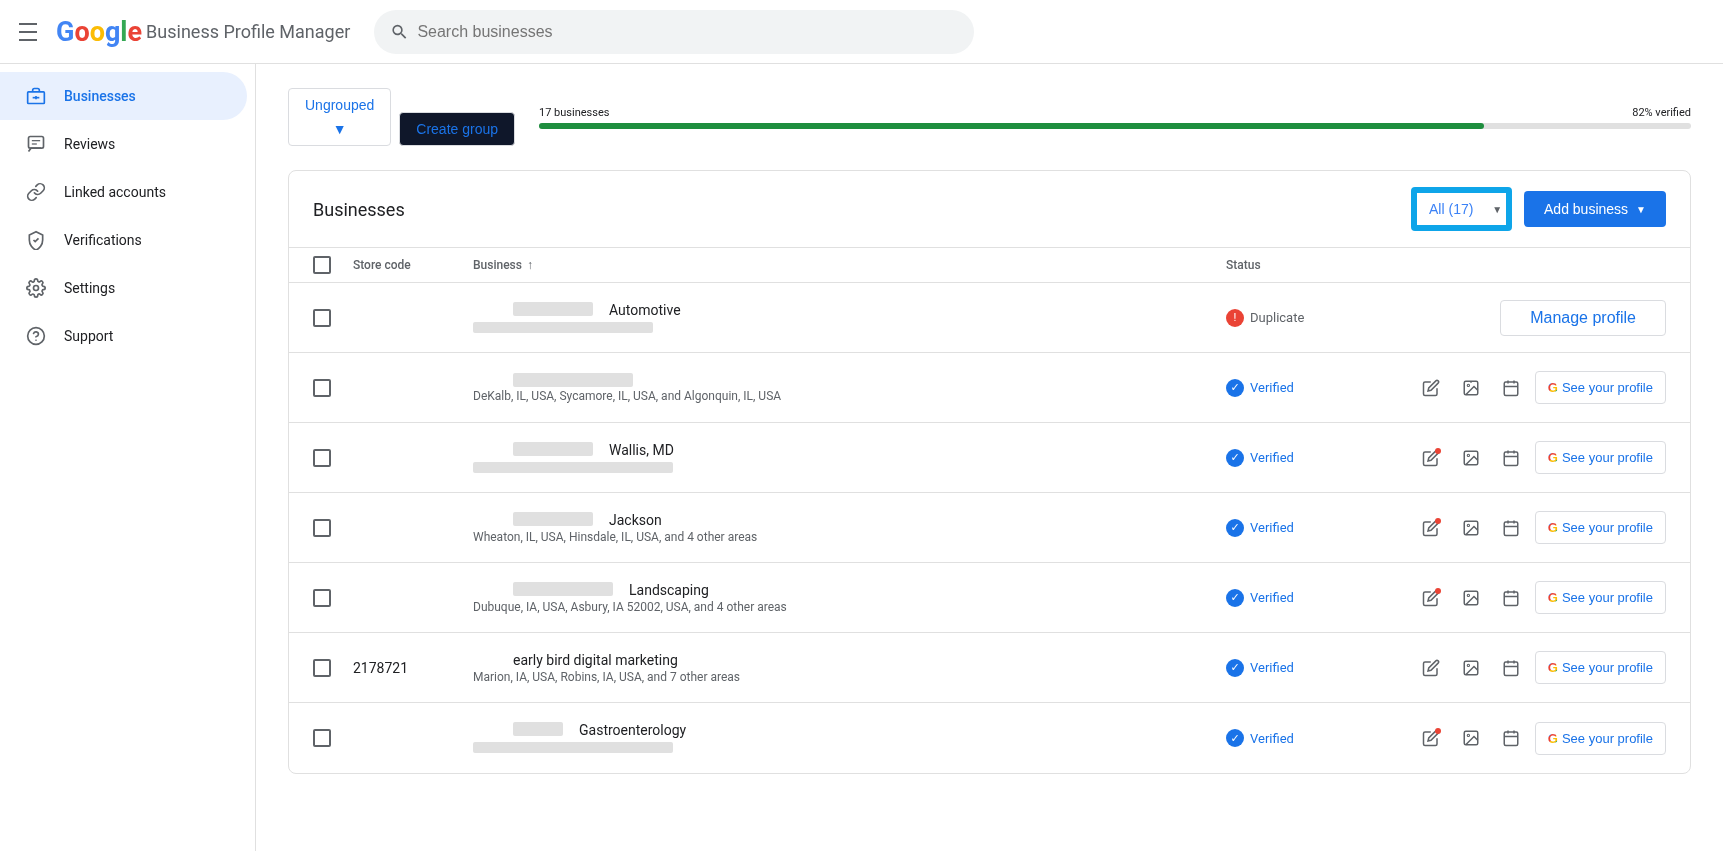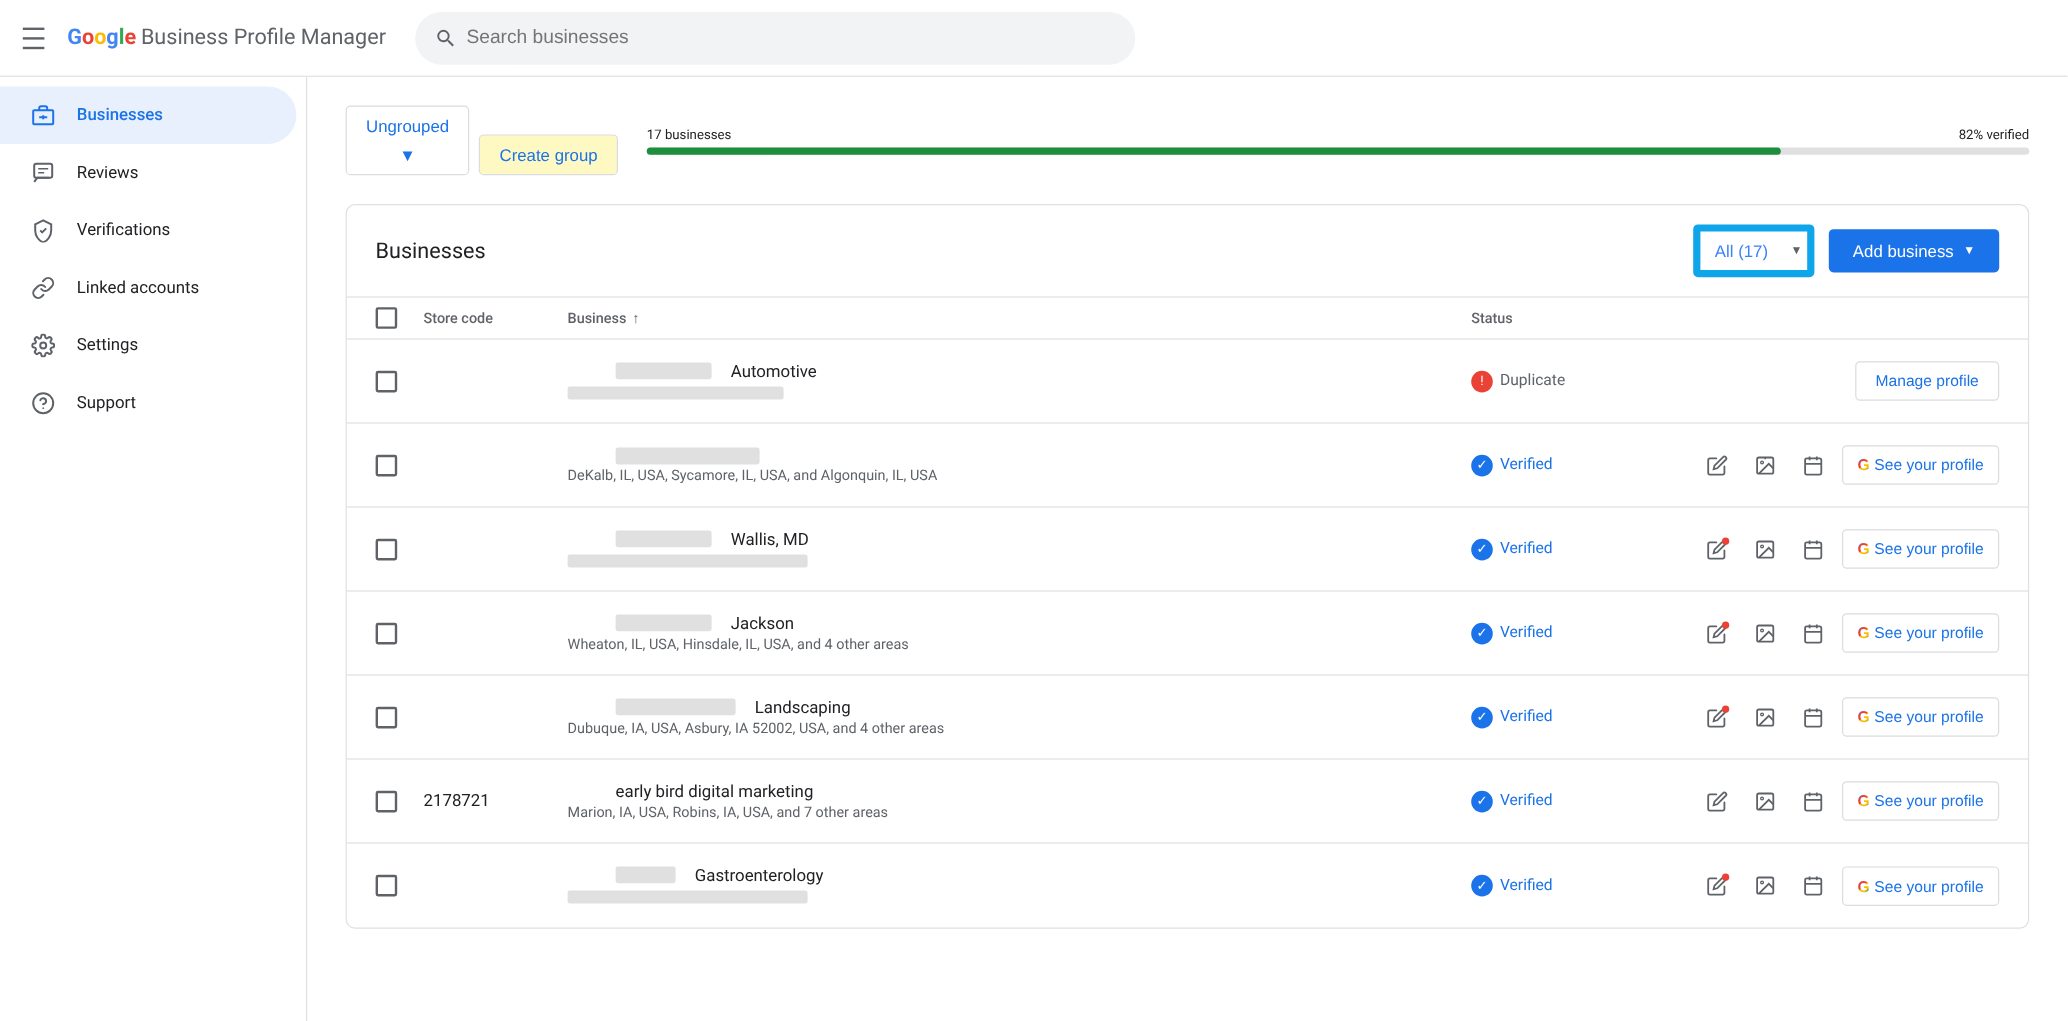--- a/index.html
+++ b/index.html
@@ -114,21 +114,21 @@
       gap: 8px;
       flex-direction: column;
     }
     .create-group-btn {
       border: 1px solid #dadce0;
       border-radius: 4px;
       padding: 8px 16px;
       font-size: 14px;
       color: #1a73e8;
       cursor: pointer;
-      background: #fef9c3;
+      background: #0f172a;
       margin-top: 24px;
     }
     .stats-area {
       display: flex;
       flex-direction: column;
       margin-left: 16px;
       flex: 1;
     }
     .stats-row {
       display: flex;
@@ -284,22 +284,22 @@
       cursor: pointer;
       background: #fff;
       display: flex;
       align-items: center;
       gap: 4px;
       white-space: nowrap;
     }
     .manage-profile-btn {
       border: 1px solid #dadce0;
       border-radius: 4px;
-      padding: 8px 16px;
-      font-size: 13px;
+      padding: 8px 29px;
+      font-size: 16px;
       color: #1a73e8;
       cursor: pointer;
       background: #fff;
       white-space: nowrap;
     }
 
     .g-icon {
       font-weight: 700; font-size: 13px;
       background: linear-gradient(135deg, #4285f4 25%, #ea4335 25%, #ea4335 50%, #fbbc05 50%, #fbbc05 75%, #34a853 75%);
       -webkit-background-clip: text; background-clip: text; -webkit-text-fill-color: transparent;
@@ -311,21 +311,21 @@
 </head>
 <body>
 
 <div class="header">
   <div class="header-menu-icon">
     <span></span>
       <span></span>
       <span></span>
   </div>
   <div class="logo">
-    <span style="font-size:18px;font-weight:700;">
+    <span style="font-size:27px;font-weight:700;">
       <span class="logo-g">G</span><span class="logo-o1">o</span><span class="logo-o2">o</span><span class="logo-g2">g</span><span class="logo-l">l</span><span class="logo-e">e</span>
     </span>
     <span class="logo-text">Business Profile Manager</span>
   </div>
   <div class="search-bar">
     <svg width="20" height="20" viewBox="0 0 24 24" fill="none">
       <path d="M15.5 14h-.79l-.28-.27A6.471 6.471 0 0 0 16 9.5 6.5 6.5 0 1 0 9.5 16c1.61 0 3.09-.59 4.23-1.57l.27.28v.79l5 4.99L20.49 19l-4.99-5zm-6 0C7.01 14 5 11.99 5 9.5S7.01 5 9.5 5 14 7.01 14 9.5 11.99 14 9.5 14z" fill="#5f6368"></path>
     </svg>
     <input type="text" placeholder="Search businesses" style="">
   </div>
@@ -355,35 +355,35 @@
           <line x1="7" y1="12" x2="13" y2="12" stroke="#5f6368" stroke-width="1.5"></line>
           <path d="M3 21l3-4h12" stroke="#5f6368" stroke-width="2" fill="none"></path>
         </svg>
       </span>
       <span>Reviews</span>
     </div>
 
     <div class="sidebar-item">
       <span class="sidebar-icon">
         <svg width="20" height="20" viewBox="0 0 24 24" fill="none">
+          <path d="M10 13a5 5 0 0 0 7.54.54l3-3a5 5 0 0 0-7.07-7.07l-1.72 1.71" stroke="#5f6368" stroke-width="2" fill="none" stroke-linecap="round"></path>
+          <path d="M14 11a5 5 0 0 0-7.54-.54l-3 3a5 5 0 0 0 7.07 7.07l1.71-1.71" stroke="#5f6368" stroke-width="2" fill="none" stroke-linecap="round"></path>
+        </svg>
+      </span>
+      <span>Linked accounts</span>
+    </div>
+
+    <div class="sidebar-item">
+      <span class="sidebar-icon">
+        <svg width="20" height="20" viewBox="0 0 24 24" fill="none">
           <path d="M12 2L4 6v6c0 5.55 3.84 10.74 8 12 4.16-1.26 8-6.45 8-12V6l-8-4z" stroke="#5f6368" stroke-width="2" fill="none"></path>
           <polyline points="9 12 11 14 15 10" stroke="#5f6368" stroke-width="2" fill="none"></polyline>
         </svg>
       </span>
       <span>Verifications</span>
-    </div>
-
-    <div class="sidebar-item">
-      <span class="sidebar-icon">
-        <svg width="20" height="20" viewBox="0 0 24 24" fill="none">
-          <path d="M10 13a5 5 0 0 0 7.54.54l3-3a5 5 0 0 0-7.07-7.07l-1.72 1.71" stroke="#5f6368" stroke-width="2" fill="none" stroke-linecap="round"></path>
-          <path d="M14 11a5 5 0 0 0-7.54-.54l-3 3a5 5 0 0 0 7.07 7.07l1.71-1.71" stroke="#5f6368" stroke-width="2" fill="none" stroke-linecap="round"></path>
-        </svg>
-      </span>
-      <span>Linked accounts</span>
     </div>
 
     <div class="sidebar-item">
       <span class="sidebar-icon">
         <svg width="20" height="20" viewBox="0 0 24 24" fill="none">
           <circle cx="12" cy="12" r="3" stroke="#5f6368" stroke-width="2" fill="none"></circle>
           <path d="M19.4 15a1.65 1.65 0 0 0 .33 1.82l.06.06a2 2 0 0 1-2.83 2.83l-.06-.06a1.65 1.65 0 0 0-1.82-.33 1.65 1.65 0 0 0-1 1.51V21a2 2 0 0 1-4 0v-.09A1.65 1.65 0 0 0 9 19.4a1.65 1.65 0 0 0-1.82.33l-.06.06a2 2 0 0 1-2.83-2.83l.06-.06A1.65 1.65 0 0 0 4.68 15a1.65 1.65 0 0 0-1.51-1H3a2 2 0 0 1 0-4h.09A1.65 1.65 0 0 0 4.6 9a1.65 1.65 0 0 0-.33-1.82l-.06-.06a2 2 0 0 1 2.83-2.83l.06.06A1.65 1.65 0 0 0 9 4.68a1.65 1.65 0 0 0 1-1.51V3a2 2 0 0 1 4 0v.09a1.65 1.65 0 0 0 1 1.51 1.65 1.65 0 0 0 1.82-.33l.06-.06a2 2 0 0 1 2.83 2.83l-.06.06A1.65 1.65 0 0 0 19.4 9a1.65 1.65 0 0 0 1.51 1H21a2 2 0 0 1 0 4h-.09a1.65 1.65 0 0 0-1.51 1z" stroke="#5f6368" stroke-width="2" fill="none"></path>
         </svg>
       </span>
       <span>Settings</span>

